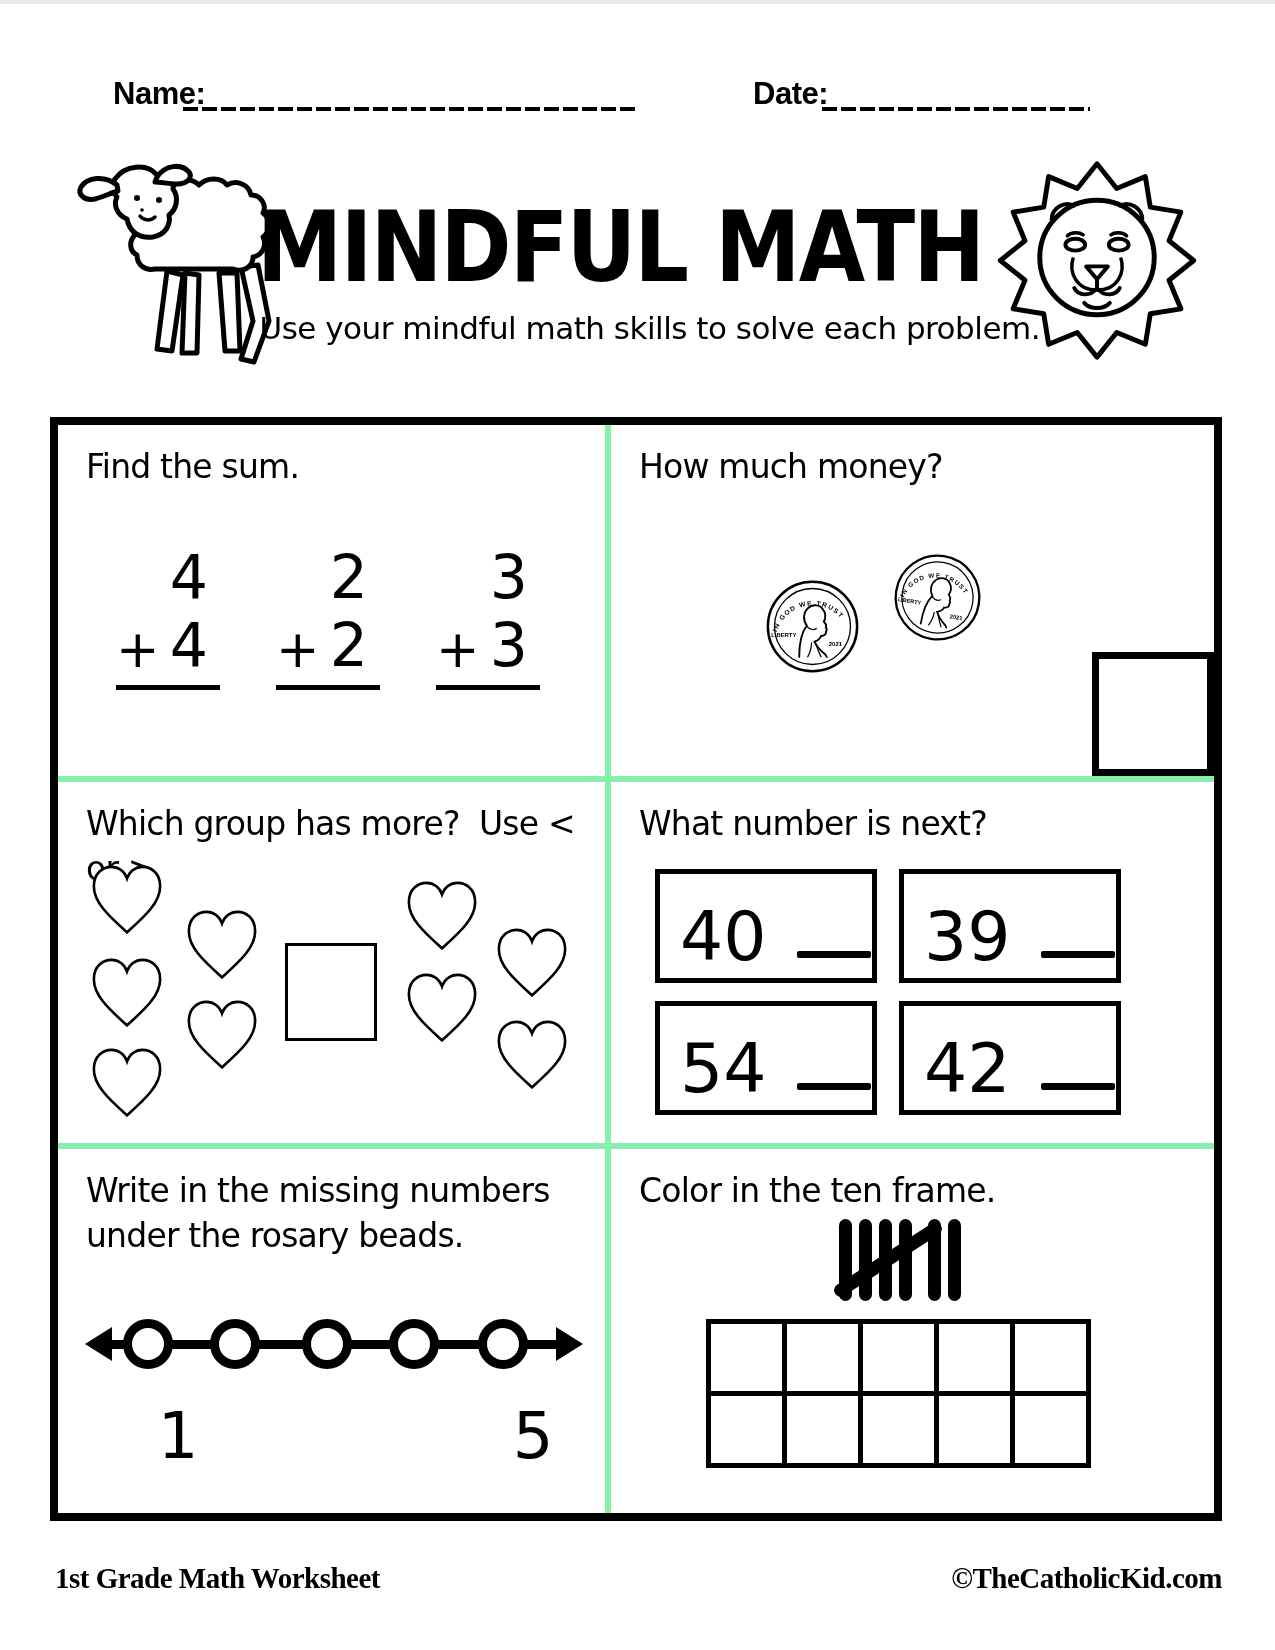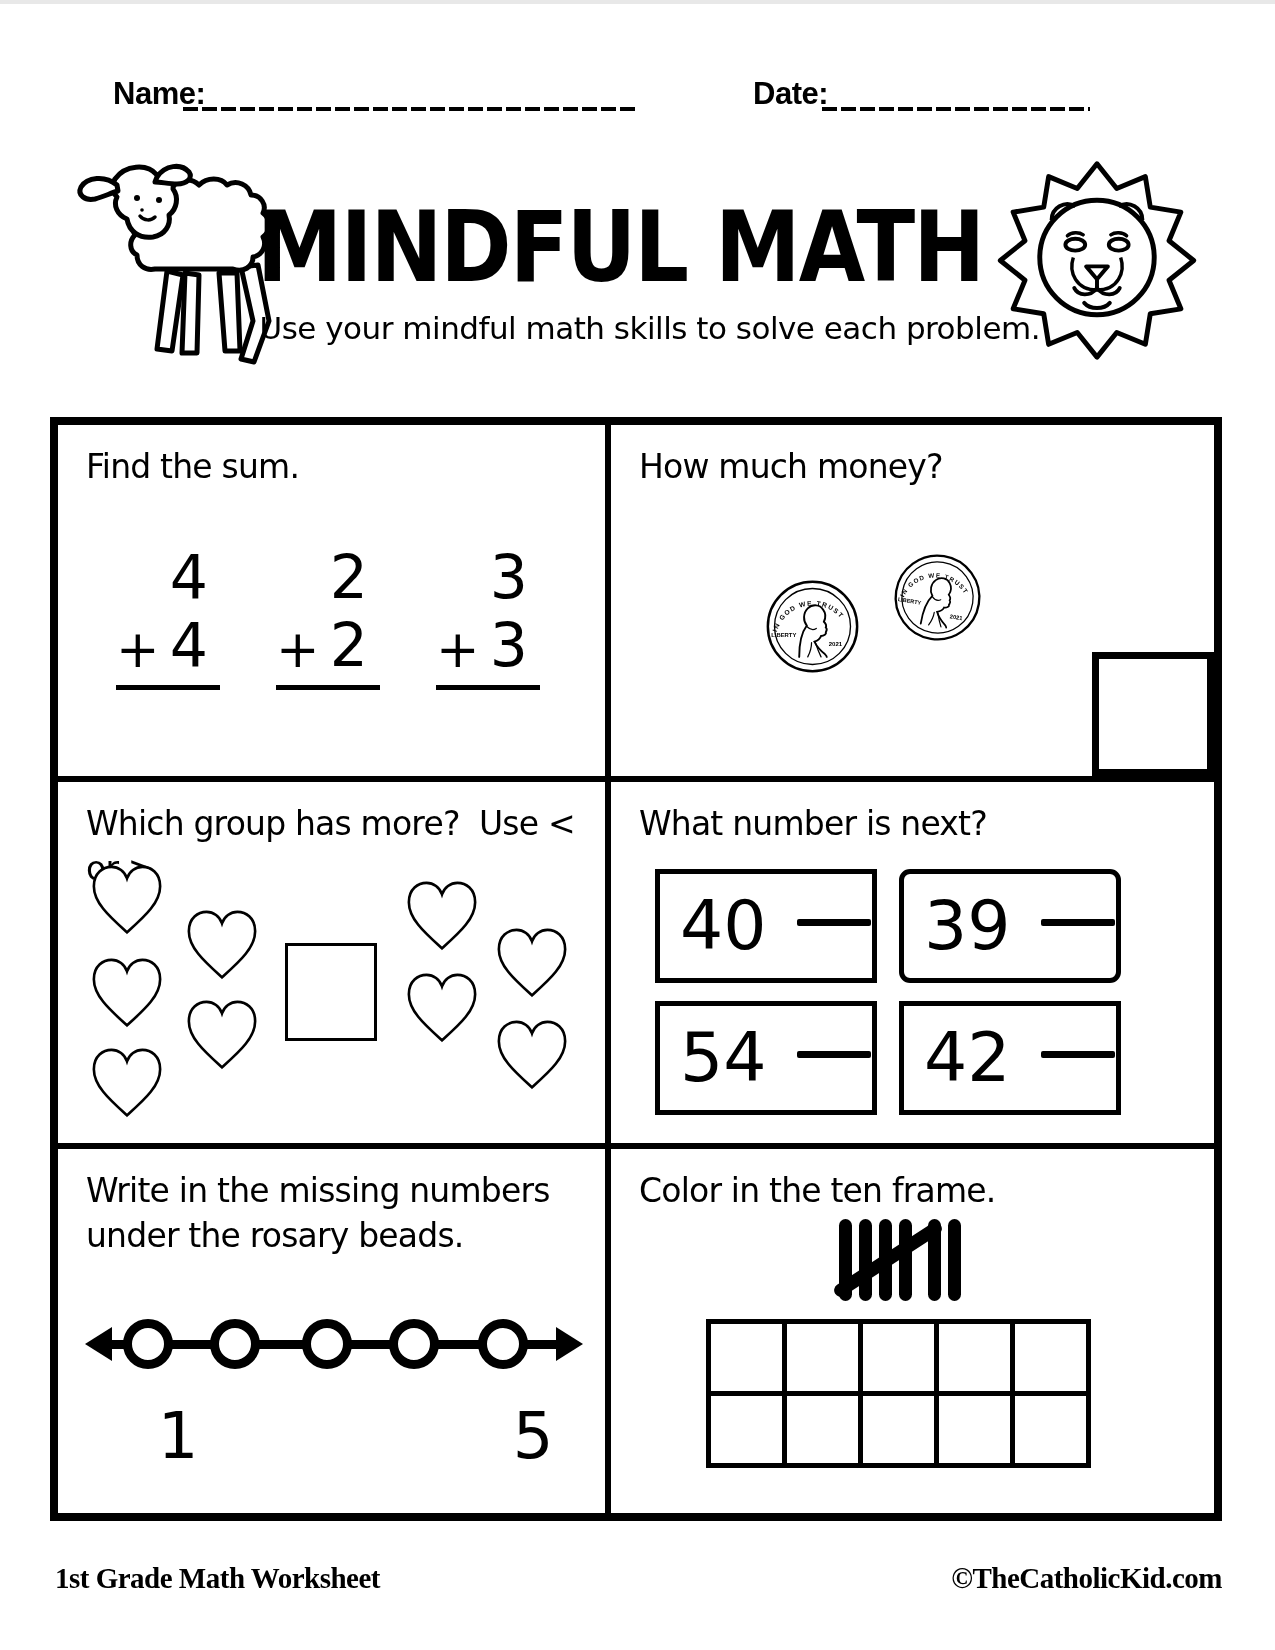--- a/index.html
+++ b/index.html
@@ -18,41 +18,41 @@
   .hdr-name-blank { left:183px; width:455px; }
   .hdr-date-blank { left:822px; width:268px; }
   
   .title { position:absolute; left:240px; width:760px; top:186px; text-align:center;
     font-size:86px; font-weight:bold; letter-spacing:-2px; transform:scaleY(1.14); transform-origin:top center; white-space:nowrap; }
   .subtitle { position:absolute; left:200px; width:840px; top:306px; text-align:right; font-size:31px; letter-spacing:-0.5px; }
   .lamb { position:absolute; left:45px; top:148px; width:240px; height:222px; }
   .lion { position:absolute; left:988px; top:143px; width:218px; height:222px; }
   
   .grid { position:absolute; left:50px; top:413px; width:1172px; height:1104px;
-    border:8px solid #000; background:#000000; display:grid;
+    border:8px solid #000; background:#86efac; display:grid;
     grid-template-columns:547px 603px; grid-template-rows:351px 361px 364px; gap:6px; }
   .cell { background:#fff; position:relative; overflow:hidden; }
   .heading { position:absolute; left:28px; top:20px; font-size:33px; letter-spacing:-0.8px; white-space:pre-wrap; line-height:1.35; }
   
   .problems { position:absolute; left:58px; top:122px; display:flex; gap:56px; }
   .prob { width:104px; text-align:right; line-height:1; }
   .p-top { font-size:60px; padding-right:12px; }
   .p-bot { display:flex; justify-content:space-between; align-items:flex-end; margin-top:8px; }
   .p-op { font-size:52px; }
   .p-num { font-size:60px; padding-right:12px; }
   .p-line { border-top:5px solid #000; margin-top:10px; }
   
   .penny { position:absolute; }
   .answer-box { position:absolute; right:0; bottom:0; width:122px; height:124px; border:7px solid #000; background:#fff; }
   
   .heart { position:absolute; width:78px; height:74px; }
   .square { position:absolute; left:227px; top:161px; width:92px; height:98px; border:3px solid #000; background:#fff; }
   
   .nn-box { position:absolute; width:222px; height:114px; border:5px solid #000; background:#fff;
-    display:flex; align-items:center; padding:12px 0 12px 20px; gap:30px; }
+    display:flex; align-items:flex-end; padding:12px 0 12px 20px; gap:30px; }
   .nn-num { font-size:68px; line-height:0.85; }
   .nn-blank { width:74px; height:7px; background:#000; border-radius:2px; margin-bottom:8px; }
   
   .c5-heading { width:505px; }
   .beadline { position:absolute; left:30px; top:163px; width:492px; height:64px; }
   .bl-line { position:absolute; left:12px; right:12px; top:28px; height:9px; background:#000; border-radius:4px; }
   .bl-arrow-l { position:absolute; left:-3px; top:15px; width:0; height:0;
     border-top:17px solid transparent; border-bottom:17px solid transparent; border-right:27px solid #000; }
   .bl-arrow-r { position:absolute; right:-3px; top:15px; width:0; height:0;
     border-top:17px solid transparent; border-bottom:17px solid transparent; border-left:27px solid #000; }
@@ -213,21 +213,21 @@
         </div>
     </div>
 
     <div class="cell">
       <div class="heading">What number is next?</div>
       <div id="nn-boxes">
           <div class="nn-box" style="left: 44px; top: 87px;">
             <span class="nn-num">40</span>
             <span class="nn-blank"></span>
           </div>
-          <div class="nn-box" style="left: 288px; top: 87px; border-radius: 11px;">
+          <div class="nn-box" style="left: 288px; top: 87px;">
             <span class="nn-num">39</span>
             <span class="nn-blank"></span>
           </div>
           <div class="nn-box" style="left: 44px; top: 219px;">
             <span class="nn-num">54</span>
             <span class="nn-blank"></span>
           </div>
           <div class="nn-box" style="left: 288px; top: 219px;">
             <span class="nn-num">42</span>
             <span class="nn-blank"></span>

